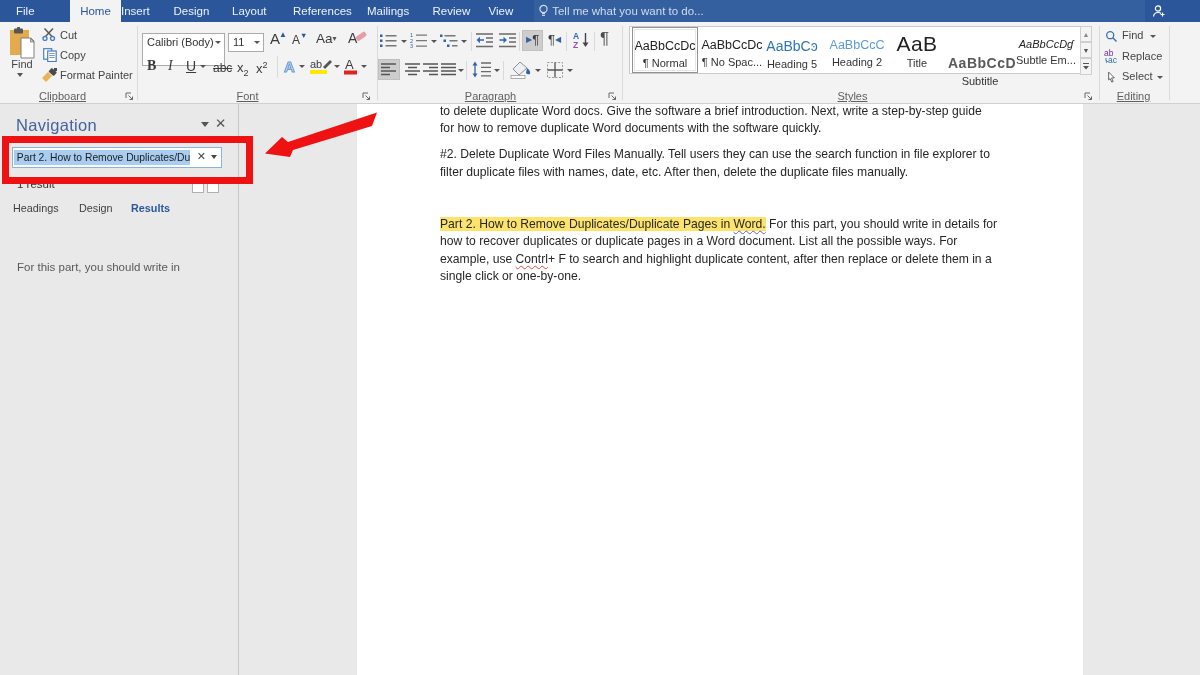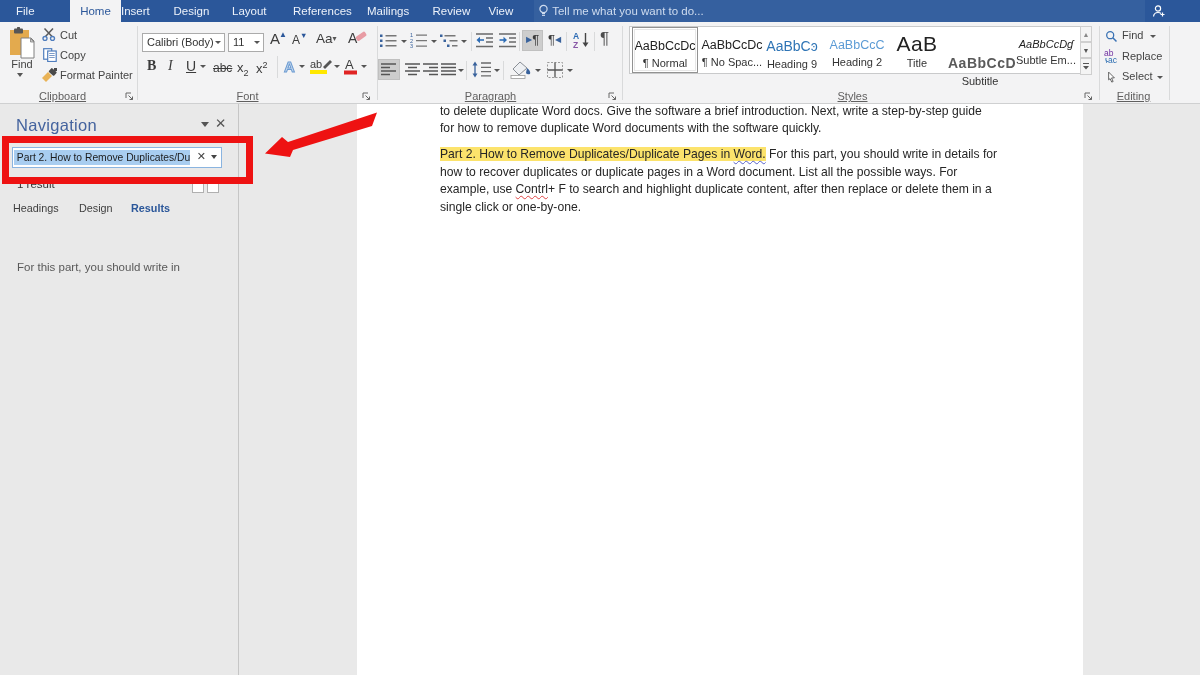--- a/index.html
+++ b/index.html
@@ -118,21 +118,21 @@
     </svg>
     <div class="abs btn-label" style="left:60px; top:27px;">Copy</div>
 
     <svg class="abs" style="left:42px; top:46px;" width="15" height="15" viewBox="0 0 15 15">
       <polygon points="0,10 6,4 10,8 4,14" fill="#e9b357"></polygon>
       <rect x="7" y="1" width="7" height="5" rx="1" transform="rotate(42 10 4)" fill="#4a4a4a"></rect>
       <rect x="12" y="0" width="3" height="3" fill="#4a4a4a"></rect>
     </svg>
     <div class="abs btn-label" style="left:60px; top:47px;">Format Painter</div>
 
-    <div class="combo" style="left:142px; top:11px; width:83px; height:19px; line-height:17px;"><span style="margin-left:4px;">Calibri (Body)</span><span style="position:absolute; right:3px; top:7px; width:0; height:0; border-left:3px solid transparent; border-right:3px solid transparent; border-top:3.5px solid #555;"></span></div>
+    <div class="combo" style="left:142px; top:11px; width:83px; height:33px; line-height:17px;"><span style="margin-left:4px;">Calibri (Body)</span><span style="position:absolute; right:3px; top:7px; width:0; height:0; border-left:3px solid transparent; border-right:3px solid transparent; border-top:3.5px solid #555;"></span></div>
     <div class="combo" style="left:228px; top:11px; width:36px; height:19px; line-height:17px;"><span style="margin-left:4px;">11</span><span style="position:absolute; right:3px; top:7px; width:0; height:0; border-left:3px solid transparent; border-right:3px solid transparent; border-top:3.5px solid #555;"></span></div>
     <div class="abs" style="left:270px; top:8px; font-size:15px; color:#3b3b3b;">A<span style="font-size:8px; position:relative; top:-7px; left:-1px; color:#2b579a;">▲</span></div>
     <div class="abs" style="left:292px; top:11px; font-size:12px; color:#3b3b3b;">A<span style="font-size:7.5px; position:relative; top:-6px; color:#2b579a;">▼</span></div>
     <div class="abs" style="left:316px; top:9px; font-size:13.5px; color:#3b3b3b;">Aa<span style="font-size:8px; position:relative; top:-2px; color:#555;">▾</span></div>
     <svg class="abs" style="left:348px; top:8px;" width="20" height="17" viewBox="0 0 20 17">
       <text x="0" y="13" font-size="14" fill="#3b3b3b" font-family="Liberation Sans">A</text>
       <rect x="8" y="4" width="11" height="5" rx="1.5" transform="rotate(-35 13 7)" fill="#e89ca4"></rect>
     </svg>
 
     <div class="abs" style="left:147px; top:36px; font-size:14px; font-weight:bold; color:#3b3b3b; font-family:'Liberation Serif',serif;">B</div>
@@ -246,21 +246,21 @@
         <div class="stycard" style="left:2px; width:66px; border:1px solid #929292; outline:1px solid #e7e7e7; outline-offset:-3px;">
           <div class="stysample" style="margin-top:11px;">AaBbCcDc</div>
           <div class="styname">¶ Normal</div>
         </div>
         <div class="stycard" style="left:70px; width:64px;">
           <div class="stysample" style="margin-top:11px;">AaBbCcDc</div>
           <div class="styname">¶ No Spac...</div>
         </div>
         <div class="stycard" style="left:131px; width:62px;">
           <div class="stysample" style="margin-top:11px; color:#2e74b5; font-size:14px;">AaBbCͽ</div>
-          <div class="styname">Heading 9</div>
+          <div class="styname">Heading 5</div>
         </div>
         <div class="stycard" style="left:196px; width:62px;">
           <div class="stysample" style="margin-top:11px; color:#5b9bd5; font-size:12.5px;">AaBbCcC</div>
           <div class="styname">Heading 2</div>
         </div>
         <div class="stycard" style="left:258px; width:58px;">
           <div class="stysample" style="margin-top:5px; font-size:21px; letter-spacing:0.5px;">AaB</div>
           <div class="styname" style="margin-top:1px;">Title</div>
         </div>
         <div class="stycard" style="left:318px; width:64px;">
@@ -323,20 +323,21 @@
       <div style="position:absolute; left:207px; top:75px; width:12px; height:14px; background:#fff; border:1px solid #b0b0b0;"></div>
       <div class="navtab" style="left:13px;">Headings</div>
       <div class="navtab" style="left:79px;">Design</div>
       <div class="navtab" style="left:131px; font-weight:bold; color:#2b579a;">Results</div>
       <div class="snip" style="top:157px; color:#595959;">For this part, you should write in</div>
     </div>
     <div id="docarea">
       <div id="page">
         <div id="doctext">
           <div class="para">to delete duplicate Word docs. Give the software a brief introduction. Next, write a step-by-step guide<br>for how to remove duplicate Word documents with the software quickly.</div>
+          <div class="para" style="margin-bottom:34.8px;">#2. Delete Duplicate Word Files Manually. Tell users they can use the search function in file explorer to<br>filter duplicate files with names, date, etc. After then, delete the duplicate files manually.</div>
           <div class="para"><span class="hl">Part 2. How to Remove Duplicates/Duplicate Pages in <span class="sqb">Word.</span></span> For this part, you should write in details for<br>how to recover duplicates or duplicate pages in a Word document. List all the possible ways. For<br>example, use <span class="sq">Contrl</span>+ F to search and highlight duplicate content, after then replace or delete them in a<br>single click or one-by-one.</div>
         </div>
       </div>
     </div>
     <div id="redrect"></div>
     <svg class="abs" style="left:250px; top:0px; z-index:40;" width="140" height="70" viewBox="0 0 140 70">
       <polygon points="15,49.5 32,33 38,38 127,8.5 122,22 43,46 40,53" fill="#ee1212"></polygon>
     </svg>
   </div>
 

